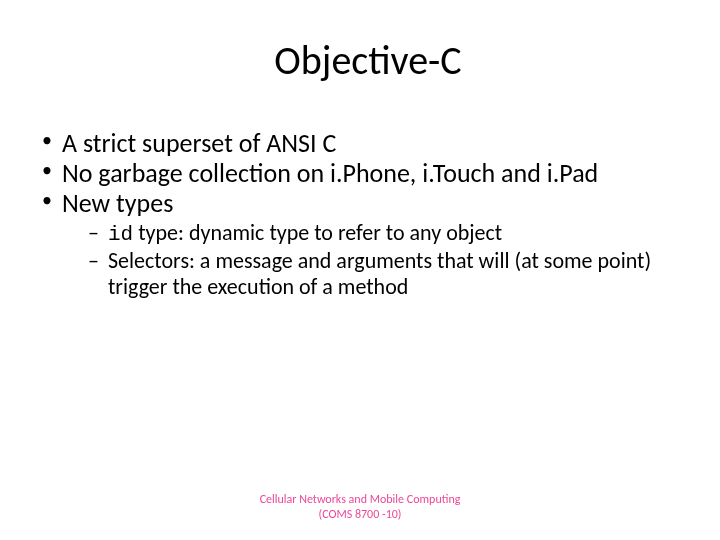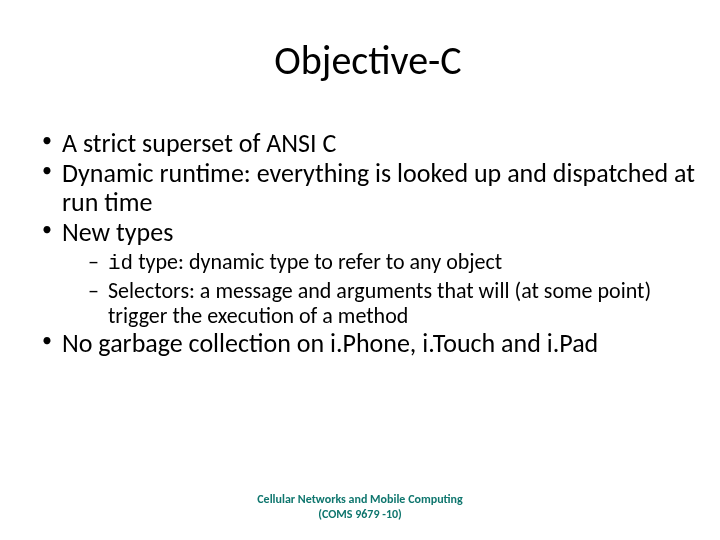--- a/index.html
+++ b/index.html
@@ -65,42 +65,40 @@
     }
     .code { font-family: "Courier New", monospace; font-size: 21px; }
     .footer {
       position: absolute;
       left: 0;
       right: 0;
       bottom: 18px;
       text-align: center;
       font-size: 12px;
       line-height: 1.25;
-      color: #0f766e;
-      font-weight: bold;
+      color: #ec4899;
     }
   </style>
 </head>
 <body>
 
 <div class="slide">
   <h1 class="title">Objective-C</h1>
 
   <ul class="main">
     <li>A strict superset of ANSI C</li>
-    <li>Dynamic runtime: everything is looked up and dispatched at run time</li>
+    <li>No garbage collection on i.Phone, i.Touch and i.Pad</li>
     <li>
       <span>New types</span>
       <ul class="sub">
         <li>
           <span class="code">id</span><span> type: dynamic type to refer to any object</span>
         </li>
         <li>Selectors: a message and arguments that will (at some point) trigger the execution of a method</li>
       </ul>
     </li>
-    <li>No garbage collection on i.Phone, i.Touch and i.Pad</li>
   </ul>
 
   <div class="footer">
     <div>Cellular Networks and Mobile Computing</div>
-    <div>(COMS 9679 -10)</div>
+    <div>(COMS 8700 -10)</div>
   </div>
 </div>
 
 </body></html>

